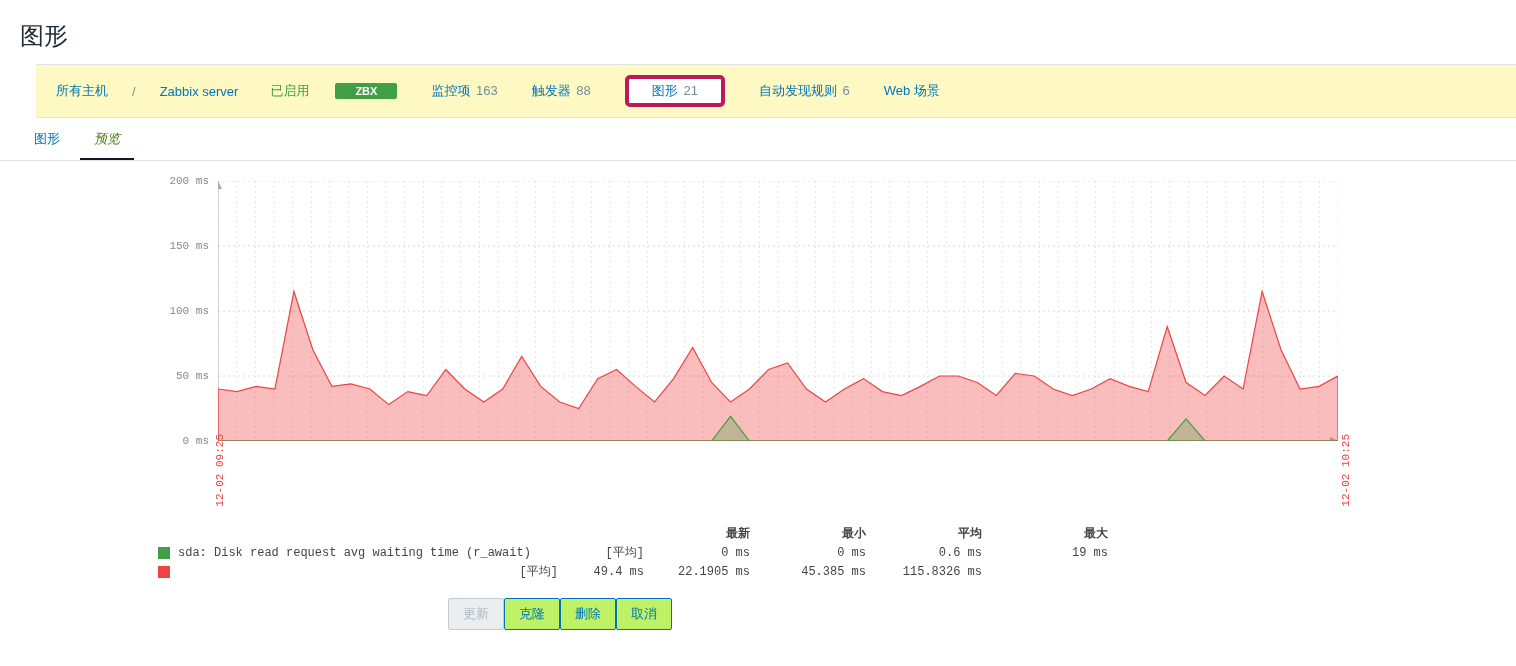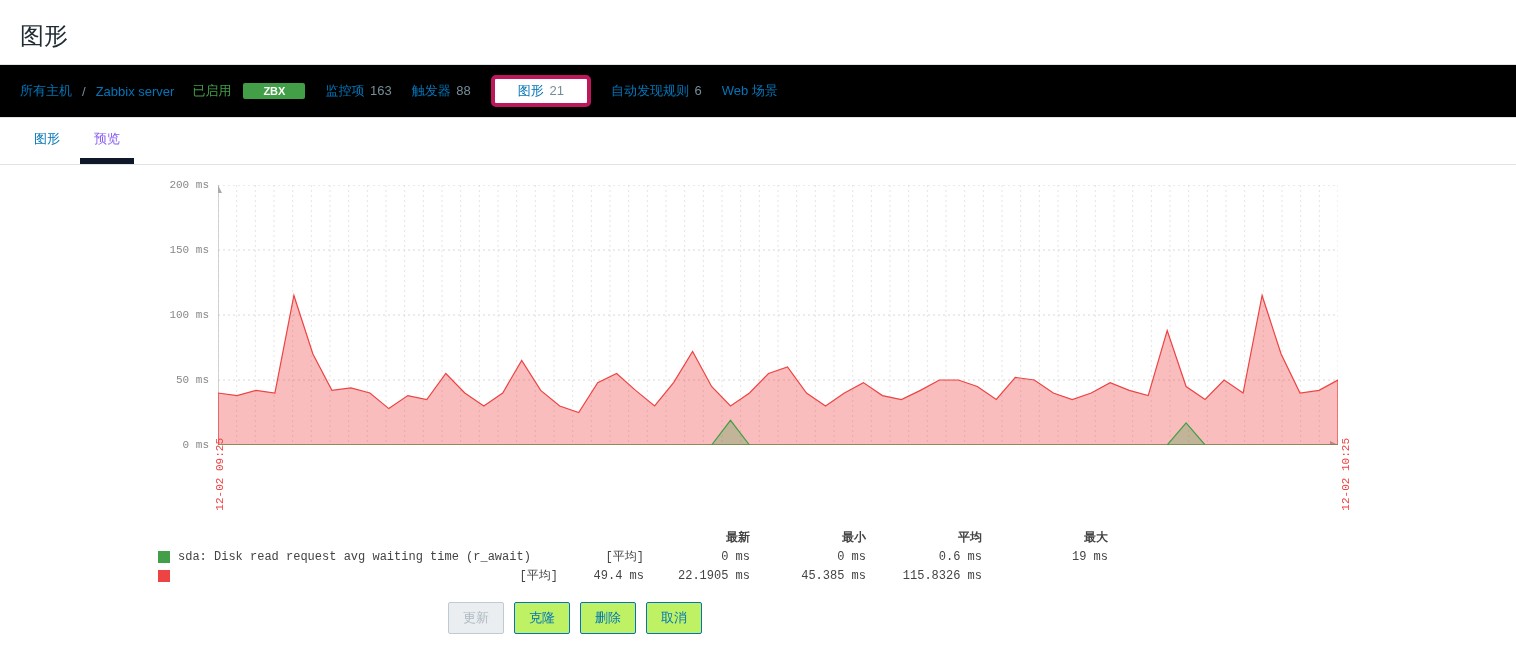--- a/index.html
+++ b/index.html
@@ -10,28 +10,29 @@
     color: #1f2c33;
     font-size: 13px;
   }
   .page-title {
     font-size: 24px;
     font-weight: 400;
     margin: 20px 0 12px 20px;
     color: #1f2c33;
   }
   .nav-bar {
-    background: #000000;
+    background: #fef9c3;
     border-top: 1px solid #dfe4e7;
     border-bottom: 1px solid #dfe4e7;
     padding: 10px 20px;
     display: flex;
     align-items: center;
-    gap: 6px;
+    gap: 20px;
     flex-wrap: wrap;
+    margin-left: 36px;
   }
   .crumb-link { color: #0275b8; cursor: pointer; }
   .crumb-sep { color: #768d99; margin: 0 4px; }
   .status-enabled { color: #429e47; margin-left: 12px; }
   .zbx-badge {
     background: #429e47;
     color: #fff;
     font-weight: bold;
     padding: 2px 20px;
     border-radius: 2px;
@@ -55,22 +56,23 @@
     margin-top: 2px;
   }
   .tab {
     padding: 10px 14px;
     color: #0275b8;
     cursor: pointer;
     border-bottom: 2px solid transparent;
     margin-right: 6px;
   }
   .tab.active {
-    color: #8b5cf6;
-    border-bottom: 6px solid #0f172a;
+    color: #4d7c0f;
+    border-bottom: 2px solid #0f172a;
+    font-style: italic;
   }
   .graph-area { padding: 20px 20px 6px 20px; display:flex; justify-content:center; }
   .graph-inner { width: 1200px; }
   .chart-title {
     font-family: "Courier New", monospace;
     font-size: 14px;
     font-weight: bold;
     color: #333;
     text-align: center;
     margin-bottom: 6px;
@@ -115,21 +117,20 @@
     grid-template-columns: 14px 380px 80px 100px 110px 110px 120px;
     row-gap: 2px;
     column-gap: 6px;
     align-items: center;
   }
   .legend-header { font-weight: bold; text-align: right; }
   .legend-cell-right { text-align: right; }
   .legend-swatch { width: 12px; height: 12px; }
   .button-row {
     display: flex;
-    gap: 10px;
     padding: 18px 0 20px 0;
     margin-left: 290px;
   }
   .btn {
     padding: 6px 14px;
     font-size: 13px;
     border: 1px solid #0275b8;
     background: #bef264;
     color: #0275b8;
     border-radius: 2px;

